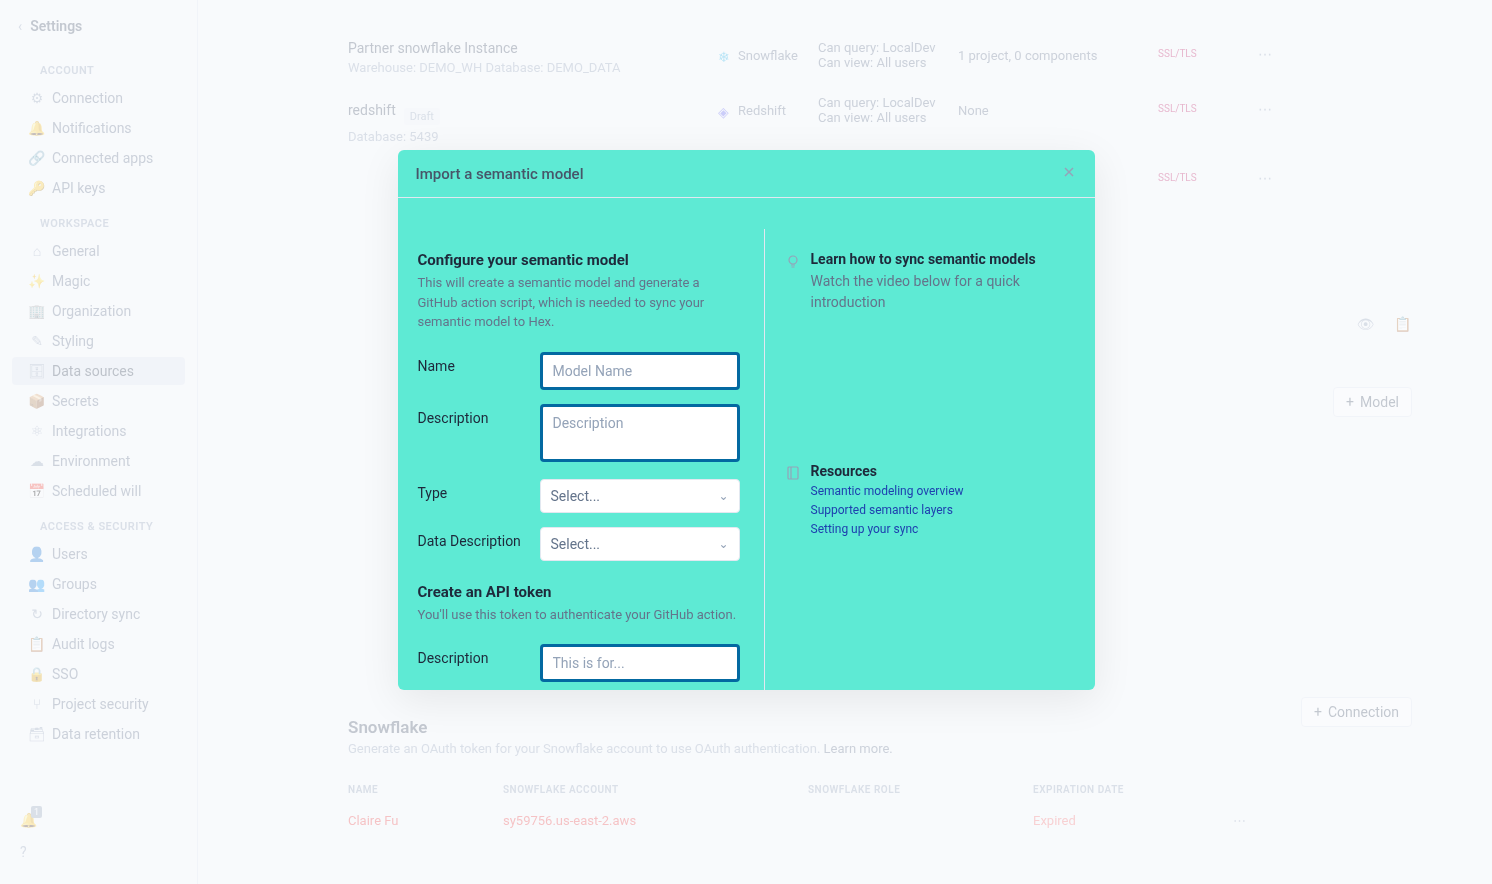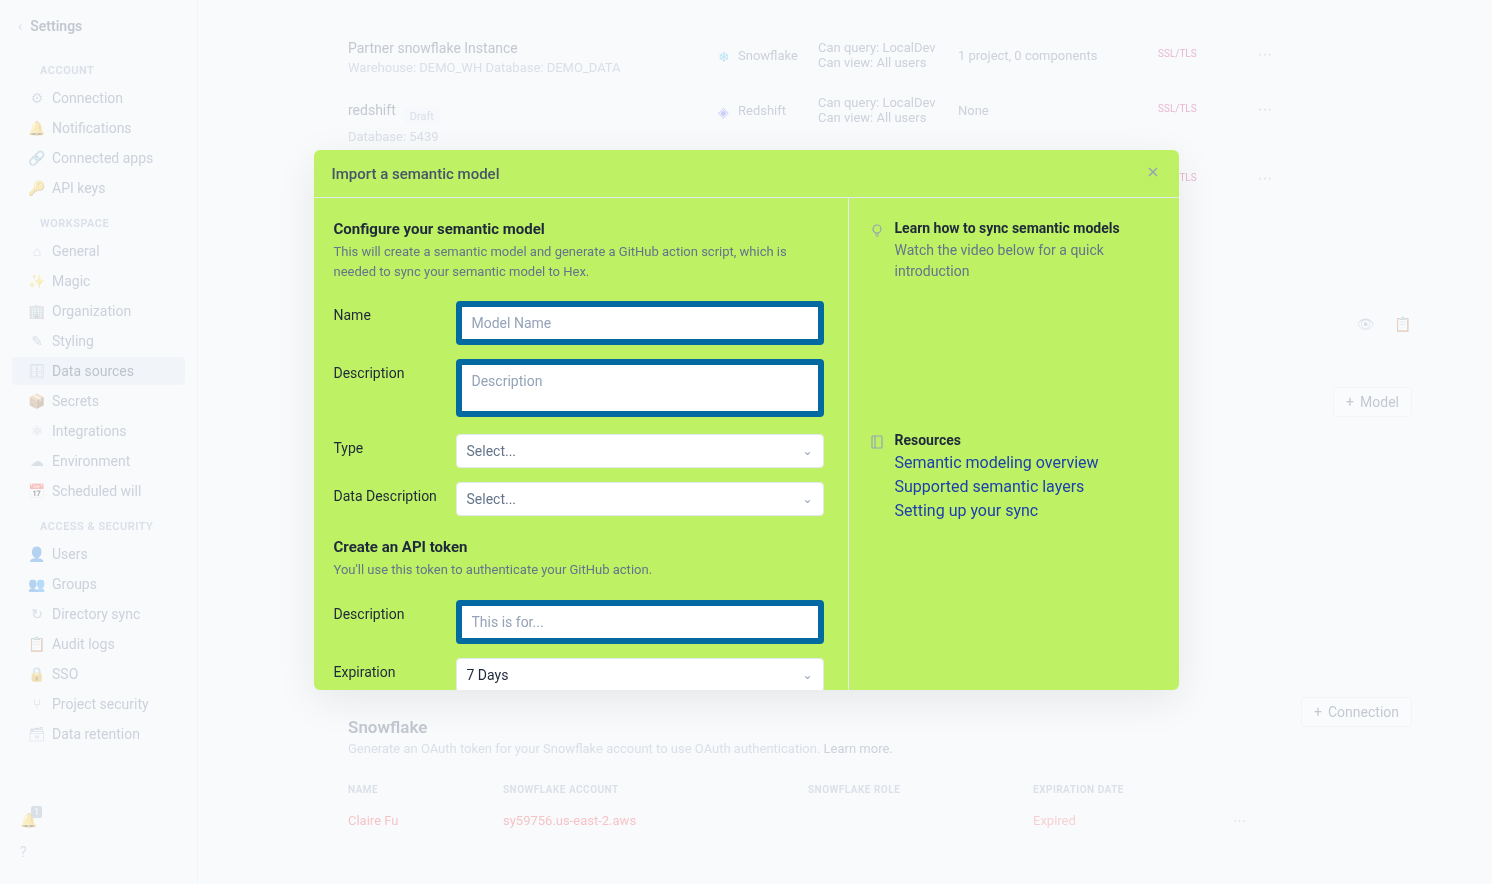--- a/index.html
+++ b/index.html
@@ -143,28 +143,29 @@
     
     .overlay {
       position: absolute;
       inset: 0;
       background: rgba(248, 250, 252, 0.7);
       display: flex;
       justify-content: center;
       padding-top: 150px;
     }
     .modal {
-      width: 865px;
+      width: 697px;
       height: 540px;
-      background: #bef264;
+      background: #5eead4;
       border-radius: 6px;
       box-shadow: 0 10px 40px rgba(0,0,0,0.08);
       display: flex;
       flex-direction: column;
       overflow: hidden;
+      gap: 31px;
     }
     .modal-header {
       display: flex;
       justify-content: space-between;
       align-items: center;
       padding: 14px 18px;
       border-bottom: 1px solid #e2e8f0;
     }
     .modal-title { font-size: 15px; font-weight: 500; color: #475569; }
     .modal-close { color: #94a3b8; cursor: pointer; }
@@ -182,21 +183,21 @@
       width: 330px;
       padding: 22px 20px;
     }
     .mh1 { font-size: 15px; font-weight: 700; color: #1e293b; margin-bottom: 4px; }
     .mdesc { font-size: 13px; color: #64748b; line-height: 1.5; margin-bottom: 20px; }
     .mrow { display: flex; align-items: flex-start; margin-bottom: 14px; }
     .mlabel { width: 122px; font-size: 14px; color: #1e293b; padding-top: 6px; }
     .mcontrol { flex: 1; }
     .minput {
       width: 100%;
-      border: 6px solid #0369a1;
+      border: 3px solid #0369a1;
       border-radius: 4px;
       padding: 8px 10px;
       font-size: 14px;
       color: #1e293b;
       font-family: inherit;
     }
     .minput::placeholder { color: #94a3b8; }
     .mtextarea { height: 58px; resize: none; }
     .mselect {
       width: 100%;
@@ -225,21 +226,21 @@
       color: #94a3b8;
       font-size: 10px;
     }
     .mcheck-label { color: #64748b; font-size: 14px; }
     
     .learn-row { display: flex; gap: 10px; margin-bottom: 8px; }
     .learn-icon { color: #94a3b8; padding-top: 2px; flex-shrink: 0; }
     .learn-title { font-size: 14px; font-weight: 700; color: #1e293b; margin-bottom: 4px; }
     .learn-desc { font-size: 14px; color: #64748b; line-height: 1.5; }
     .resources-block { margin-top: 150px; display: flex; gap: 10px; }
-    .res-list a { display: block; color: #1e40af; font-size: 16px; text-decoration: none; margin-top: 5px; }
+    .res-list a { display: block; color: #1e40af; font-size: 12px; text-decoration: none; margin-top: 5px; }
   </style>
 </head>
 <body>
 
 <div class="sidebar">
   <div class="sidebar-header">
     <span class="sidebar-back">‹</span>
     <span class="sidebar-title">Settings</span>
   </div>
 

